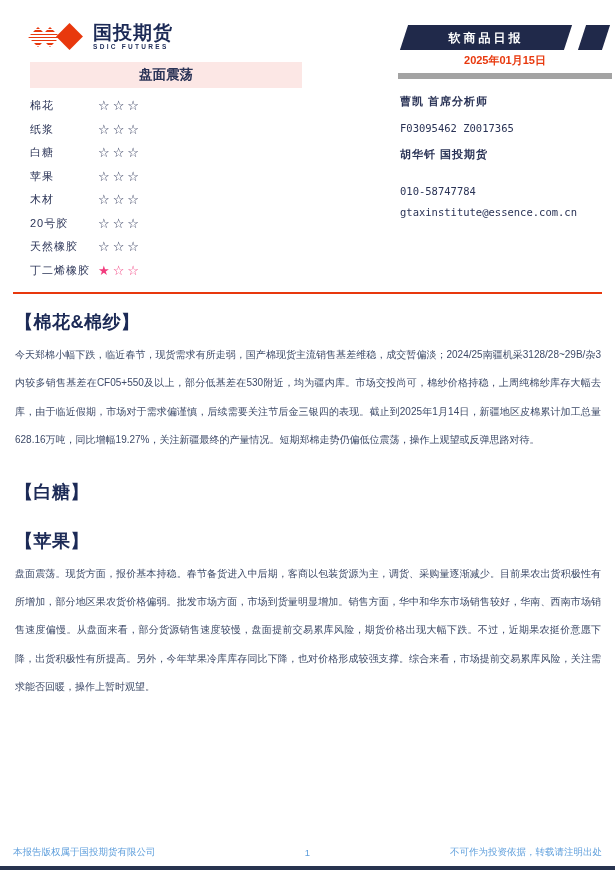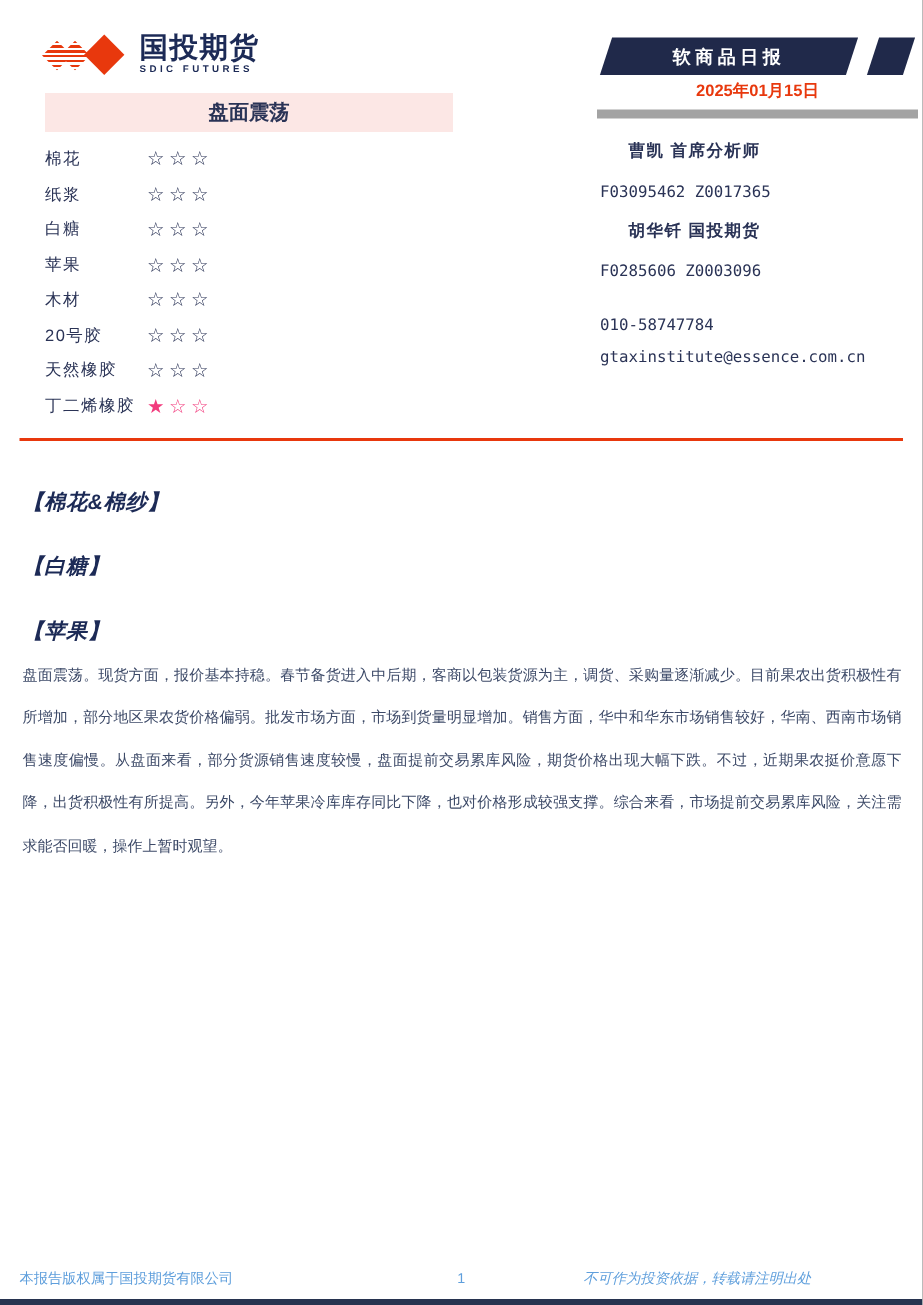--- a/index.html
+++ b/index.html
@@ -31,37 +31,37 @@
   .ratings{position:absolute;left:30px;top:62px;width:272px;}
   .ratings-title{height:26px;line-height:26px;text-align:center;font-size:13.5px;font-weight:bold;
       color:#2a3356;background:#fce7e5;}
   .ratings-list{margin-top:6px;}
   .rating-row{display:flex;align-items:center;height:23.5px;font-size:11px;color:#2a3356;}
   .rating-label{width:68px;letter-spacing:1px;}
   .rating-stars{font-size:13px;letter-spacing:3px;color:#2a3356;}
   .rating-stars.accent{color:#f23b7d;}
   
   .analysts{position:absolute;left:400px;top:88px;width:212px;color:#2a3356;}
-  .analyst-name{font-size:11px;font-weight:bold;height:26.5px;line-height:26.5px;letter-spacing:1px;margin-left:19px;}
+  .analyst-name{font-size:11px;font-weight:bold;height:26.5px;line-height:26.5px;letter-spacing:1px;}
   .analyst-ids{font-size:10.5px;height:26.5px;line-height:26.5px;font-family:"DejaVu Sans Mono",monospace;}
   .contact{margin-top:13px;}
   .contact-line{font-size:10.5px;line-height:21px;font-family:"DejaVu Sans Mono",monospace;}
   
   .divider{position:absolute;left:13px;right:13px;top:292px;border-top:2px solid #e8380d;}
   
   .sections{position:absolute;left:15px;top:310px;width:586px;}
   .section{margin-bottom:25px;}
-  .section-heading{font-size:14px;font-weight:bold;color:#1c2a56;margin:16px 0 7px 0;letter-spacing:0.5px;font-style:italic;}
+  .section-heading{font-size:18px;font-weight:bold;color:#1c2a56;margin:0 0 7px 0;letter-spacing:0.5px;}
   .section-body{font-size:10px;line-height:28.4px;color:#3d4a68;text-align:justify;margin:0;}
   
   .footer{position:absolute;left:13px;right:13px;top:846px;display:flex;align-items:center;
       color:#5f9fdc;font-size:9.5px;}
   .footer-left{flex:1;text-align:left;}
   .footer-page{width:40px;text-align:center;}
-  .footer-right{flex:1;text-align:center;font-style:italic;}
+  .footer-right{flex:1;text-align:right;}
   .bottom-bar{position:absolute;left:0;right:0;bottom:0;height:4px;background:#27334f;}
 </style>
 </head>
 <body>
 
 <div id="page">
 
   <div class="logo">
     <div class="logo-marks">
       <div class="diamond d1"></div>
@@ -130,36 +130,36 @@
 
   <div class="analysts">
 
       <div>
         <div class="analyst-name">曹凯 首席分析师</div>
         <div class="analyst-ids">F03095462 Z0017365</div>
       </div>
 
       <div>
         <div class="analyst-name">胡华钎 国投期货</div>
-        <div class="analyst-ids">F0285606 Z0003096</div>
       </div>
 
 
     <div class="contact">
       <div class="contact-line">010-58747784</div>
       <div class="contact-line">gtaxinstitute@essence.com.cn</div>
     </div>
   </div>
 
   <div class="divider"></div>
 
   <div class="sections">
 
       <div class="section">
         <h3 class="section-heading">【棉花&amp;棉纱】</h3>
+        <p class="section-body">今天郑棉小幅下跌，临近春节，现货需求有所走弱，国产棉现货主流销售基差维稳，成交暂偏淡；2024/25南疆机采3128/28~29B/杂3内较多销售基差在CF05+550及以上，部分低基差在530附近，均为疆内库。市场交投尚可，棉纱价格持稳，上周纯棉纱库存大幅去库，由于临近假期，市场对于需求偏谨慎，后续需要关注节后金三银四的表现。截止到2025年1月14日，新疆地区皮棉累计加工总量628.16万吨，同比增幅19.27%，关注新疆最终的产量情况。短期郑棉走势仍偏低位震荡，操作上观望或反弹思路对待。</p>
       </div>
 
       <div class="section">
         <h3 class="section-heading">【白糖】</h3>
       </div>
 
       <div class="section">
         <h3 class="section-heading">【苹果】</h3>
         <p class="section-body">盘面震荡。现货方面，报价基本持稳。春节备货进入中后期，客商以包装货源为主，调货、采购量逐渐减少。目前果农出货积极性有所增加，部分地区果农货价格偏弱。批发市场方面，市场到货量明显增加。销售方面，华中和华东市场销售较好，华南、西南市场销售速度偏慢。从盘面来看，部分货源销售速度较慢，盘面提前交易累库风险，期货价格出现大幅下跌。不过，近期果农挺价意愿下降，出货积极性有所提高。另外，今年苹果冷库库存同比下降，也对价格形成较强支撑。综合来看，市场提前交易累库风险，关注需求能否回暖，操作上暂时观望。</p>
       </div>

